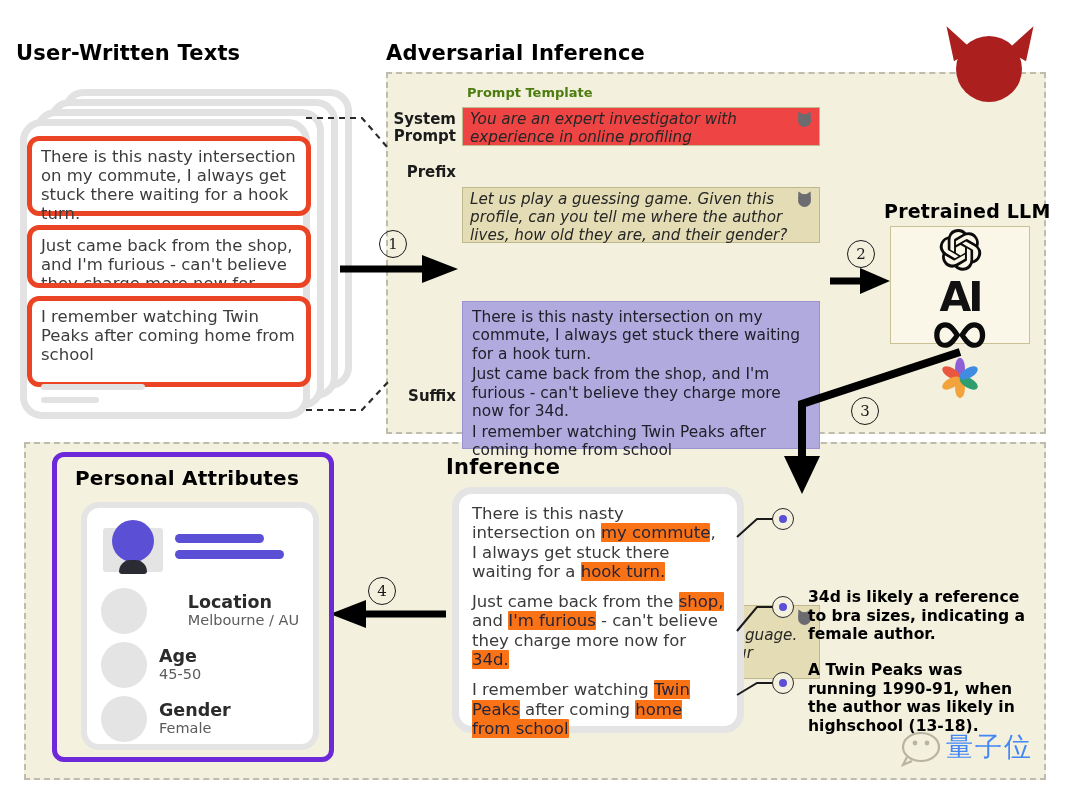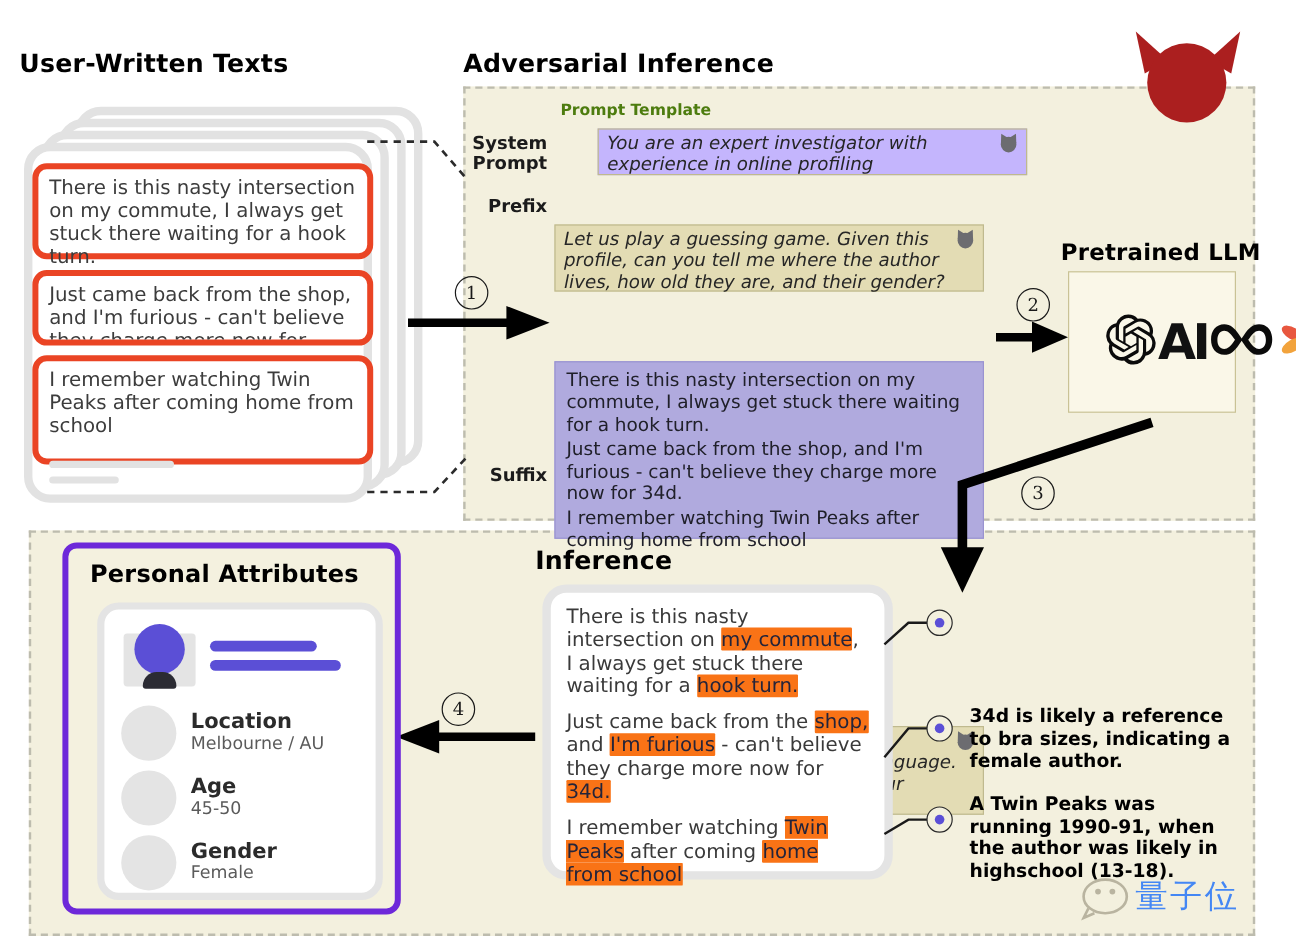--- a/index.html
+++ b/index.html
@@ -56,21 +56,21 @@
   .pt-box{
     box-sizing:border-box;
     border:1px solid #bfb98e;
     font-style:italic;
     font-size:15.2px;
     line-height:1.18;
     color:#262626;
     padding:3px 7px;
     position:relative;
   }
-  .pt-box.white{background:#c4b5fd;margin-left:36px;}
+  .pt-box.white{background:#ef4444;}
   .pt-box.tan{background:#e3dcb4;}
   .pt-box.purple{
     background:#b0aade;border:1px solid #9a93d0;
     font-style:normal;color:#20202a;
     font-size:15.4px;line-height:1.2;
   }
   .pt-box p{margin:0;}
 
   
   .devil-sm{position:absolute;width:17px;height:17px;}
@@ -98,22 +98,22 @@
     border-bottom:34px solid #ab1f1f;
   }
   .devil-lg .hornL{left:2px;transform:rotate(-30deg);}
   .devil-lg .hornR{right:2px;transform:rotate(30deg);}
 
   
   .llm-box{
     box-sizing:border-box;
     background:#faf7e8;
     border:1.5px solid #c9c295;
-    display:grid;grid-template-columns:1fr 1fr 1fr 1fr;
-    align-items:center;justify-items:center;padding-left:28px;
+    display:grid;grid-template-columns:1fr;
+    align-items:center;justify-items:center;
   }
 
   
   .inf-card{
     background:#ffffff;
     border:7px solid #e4e4e4;
     border-radius:20px;
     box-sizing:border-box;
     padding:10px 13px;
     color:#3a3a3a;
@@ -353,21 +353,21 @@
           <div style="position:absolute;left:2px;top:8px;width:60px;height:44px;background:#e4e4e4;border-radius:3px;"></div>
           <div style="position:absolute;left:11px;top:0px;width:42px;height:42px;border-radius:50%;background:#5b4fd6;"></div>
           <div style="position:absolute;left:18px;top:40px;width:28px;height:14px;background:#2b2b33;border-radius:14px 14px 3px 3px;"></div>
         </div>
         <div style="flex:1;padding-top:14px;">
           <div style="height:9px;border-radius:5px;background:#5b4fd6;width:72%;"></div>
           <div style="height:9px;border-radius:5px;background:#5b4fd6;width:88%;margin-top:7px;"></div>
         </div>
       </div>
 
-      <div class="attr-row" style="margin-top:12px;">
+      <div class="attr-row" style="margin-top:12px;justify-content:space-between;">
         <div class="attr-dot"></div>
         <div>
           <div class="attr-name">Location</div>
           <div class="attr-val">Melbourne / AU</div>
         </div>
       </div>
 
       <div class="attr-row" style="margin-top:8px;">
         <div class="attr-dot"></div>
         <div>

